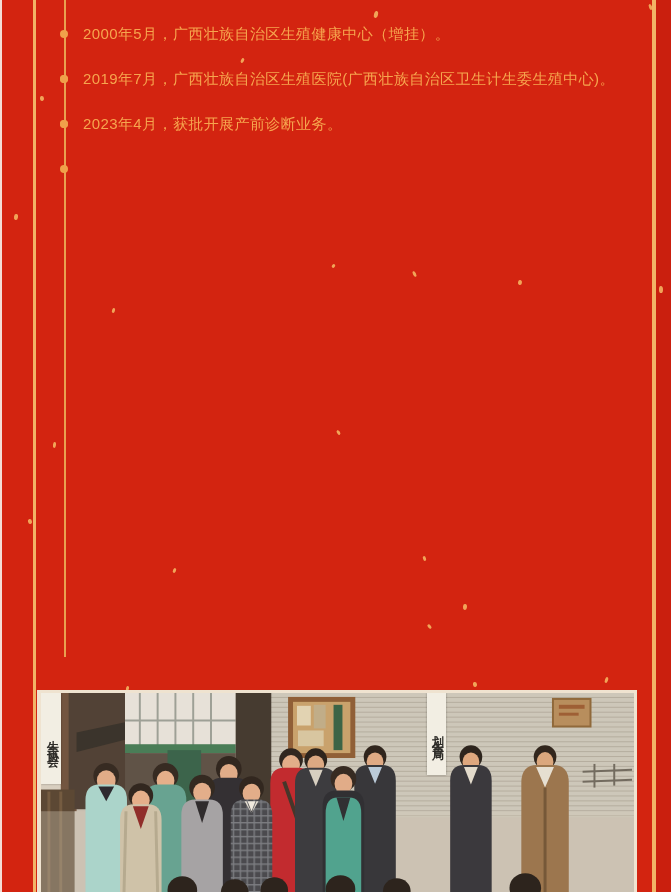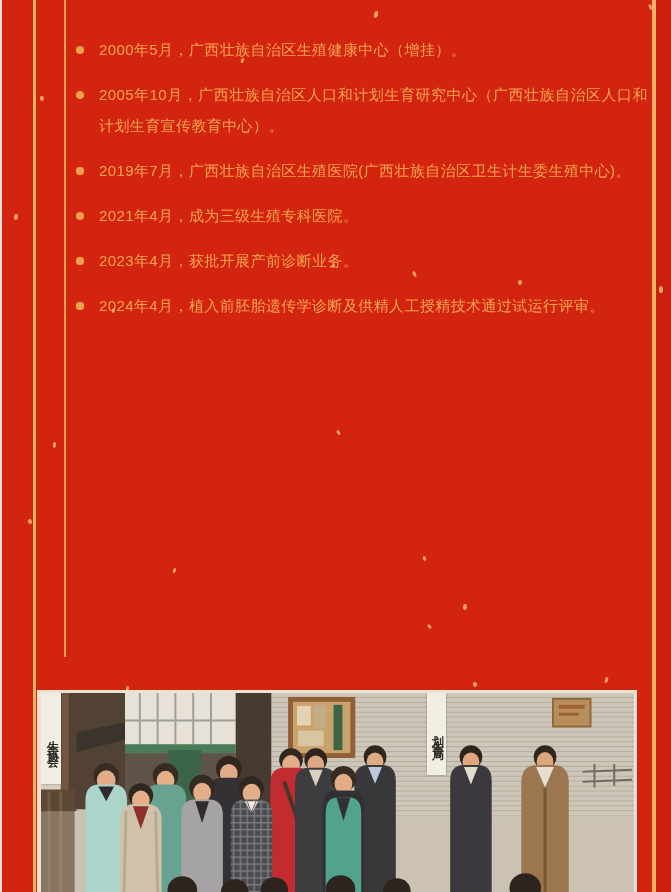--- a/index.html
+++ b/index.html
@@ -25,21 +25,21 @@
   }
   .gold-border.left{left:33px;width:3px;}
   .gold-border.right{left:652px;width:4px;}
 
   .timeline-line{
     position:absolute;left:64px;top:0;width:2px;height:657px;
     background:#e9a050;
   }
   ul.timeline{
     position:absolute;left:83px;top:18px;width:549px;
-    margin:16px;padding:0;list-style:none;
+    margin:0;padding:0;list-style:none;
   }
   ul.timeline li{
     position:relative;
     margin:0 0 14px 0;
     font-size:15px;line-height:31px;
     color:#f6a54e;
     letter-spacing:.4px;
     text-align:justify;
   }
   .bullet{
@@ -85,46 +85,34 @@
 
   <div class="timeline-line"></div>
 
   <ul class="timeline">
     <li class="tl-item">
       <span class="bullet"></span>
       <span>2000年5月，广西壮族自治区生殖健康中心（增挂）。</span>
     </li>
     <li class="tl-item">
       <span class="bullet"></span>
-      <span>2005年10月，广西壮族自治区人口和计划生育研究中心（广西壮族自治区人口和计划生育宣传教育中心）。</span>
-    </li>
-    <li class="tl-item">
-      <span class="bullet"></span>
     </li>
     <li class="tl-item">
       <span class="bullet"></span>
       <span>2019年7月，广西壮族自治区生殖医院(广西壮族自治区卫生计生委生殖中心)。</span>
     </li>
     <li class="tl-item">
       <span class="bullet"></span>
-      <span>2021年4月，成为三级生殖专科医院。</span>
-    </li>
-    <li class="tl-item">
-      <span class="bullet"></span>
     </li>
     <li class="tl-item">
       <span class="bullet"></span>
       <span>2023年4月，获批开展产前诊断业务。</span>
     </li>
     <li class="tl-item">
       <span class="bullet"></span>
-    </li>
-    <li class="tl-item">
-      <span class="bullet"></span>
-      <span>2024年4月，植入前胚胎遗传学诊断及供精人工授精技术通过试运行评审。</span>
     </li>
   </ul>
 
   <i class="sparkle" style="left:374px;top:11px;width:4px;height:7px;transform:rotate(14deg)"></i>
   <i class="sparkle" style="left:649px;top:4px;width:3px;height:6px;transform:rotate(-20deg)"></i>
   <i class="sparkle" style="left:241px;top:58px;width:3px;height:5px;transform:rotate(30deg)"></i>
   <i class="sparkle" style="left:40px;top:96px;width:4px;height:5px;transform:rotate(-8deg)"></i>
   <i class="sparkle" style="left:14px;top:214px;width:4px;height:6px;transform:rotate(10deg)"></i>
   <i class="sparkle" style="left:332px;top:264px;width:3px;height:4px;transform:rotate(40deg)"></i>
   <i class="sparkle" style="left:413px;top:271px;width:3px;height:6px;transform:rotate(-25deg)"></i>

